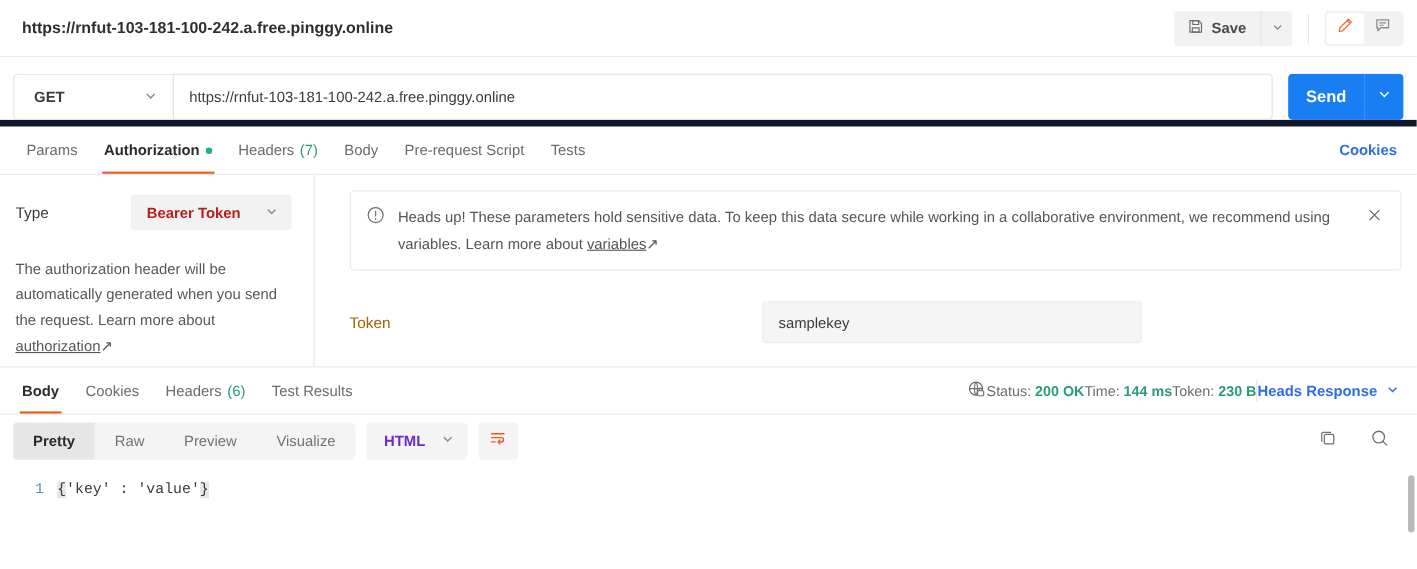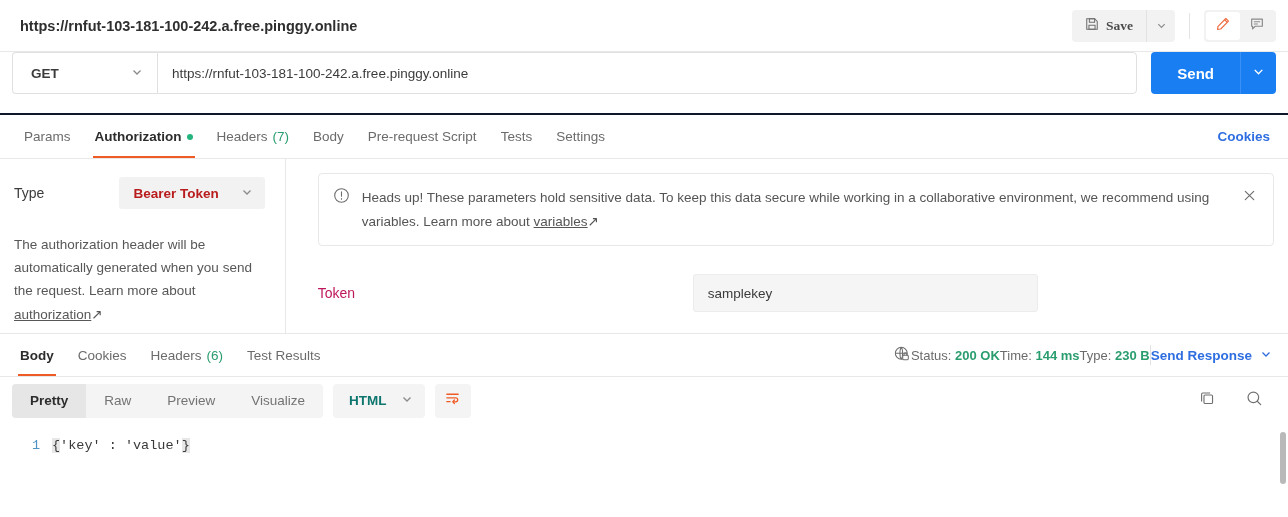--- a/index.html
+++ b/index.html
@@ -23,21 +23,20 @@
     font-size: 14.5px;
     font-weight: bold;
     color: #2f2f2f;
     flex: 1 1 auto;
     white-space: nowrap;
   }
   .save-group {
     display: flex; align-items: center;
     border-radius: 4px; overflow: hidden;
     margin-right: 14px;
-    font-family: Liberation Serif, serif;
   }
   .save-btn {
     display: flex; align-items: center; gap: 7px;
     background: #f2f2f2;
     height: 32px;
     padding: 0 13px;
     font-size: 13.5px;
     font-weight: bold;
     color: #4a4a4a;
     border-right: 1px solid #e2e2e2;
@@ -61,23 +60,23 @@
     display: flex; align-items: center; justify-content: center;
     border-radius: 3px;
     cursor: pointer;
   }
   .icon-btn.active { background: #ffffff; }
 
   
   .urlbar {
     height: 63px;
     display: flex;
-    align-items: flex-start;
+    align-items: flex-end;
     padding: 0 12px 0 12px;
-    border-bottom: 2px solid #0f172a;
+    border-bottom: 6px solid #0f172a;
     gap: 0;
   }
   .method-box {
     width: 145px; height: 42px;
     border: 1px solid #e0e0e0;
     border-right: none;
     border-radius: 4px 0 0 4px;
     display: flex; align-items: center; justify-content: space-between;
     padding: 0 14px 0 18px;
     font-size: 13.5px; font-weight: bold; color: #3b3b3b;
@@ -93,21 +92,21 @@
     font-size: 13.5px; color: #3b3b3b;
     background: #fff;
     cursor: text;
   }
   .send-group {
     display: flex; align-items: center; margin-left: 14px;
     border-radius: 4px; overflow: hidden;
   }
   .send-btn {
     background: #1a7ef3; color: #fff;
-    height: 42px; padding: 0 26px;
+    height: 42px; padding: 0 16px;
     display: flex; align-items: center;
     font-size: 15px; font-weight: bold;
     cursor: pointer;
   }
   .send-caret {
     background: #1a7ef3; color: #fff;
     height: 42px; width: 36px;
     display: flex; align-items: center; justify-content: center;
     border-left: 1px solid #3a90f5;
     cursor: pointer;
@@ -192,21 +191,21 @@
     flex: 1 1 auto;
     font-size: 13.5px; line-height: 1.75; color: #555;
   }
   .warn-text a { color: #555; text-decoration: underline; }
   .warn-close { cursor: pointer; padding: 2px 2px 0 6px; }
 
   .token-row {
     display: flex; align-items: center;
     margin-top: 28px;
   }
-  .token-label { font-size: 14px; color: #be185d; width: 375px; }
+  .token-label { font-size: 14px; color: #a16207; width: 375px; }
   .token-input {
     width: 345px; height: 38px;
     background: #f5f5f5;
     border: 1px solid #ececec;
     border-radius: 3px;
     display: flex; align-items: center;
     padding: 0 14px;
     font-size: 13.5px; color: #3b3b3b;
     cursor: text;
   }
@@ -253,21 +252,21 @@
     font-size: 13.5px; color: #737373;
     cursor: pointer;
   }
   .seg-item.active { background: #e6e6e6; color: #2c2c2c; font-weight: bold; }
   .fmt-select {
     background: #f4f4f4;
     border-radius: 4px;
     height: 34px;
     display: flex; align-items: center; gap: 14px;
     padding: 0 12px 0 16px;
-    font-size: 13.5px; font-weight: bold; color: #0f766e;
+    font-size: 13.5px; font-weight: bold; color: #6d28d9;
     cursor: pointer;
   }
   .wrap-btn {
     background: #f4f4f4;
     border-radius: 4px;
     width: 36px; height: 34px;
     display: flex; align-items: center; justify-content: center;
     cursor: pointer;
   }
   .body-icons {
@@ -386,23 +385,20 @@
     <span class="hdr-count">(7)</span>
   </div>
   <div class="tab">
     <span>Body</span>
   </div>
   <div class="tab">
     <span>Pre-request Script</span>
   </div>
   <div class="tab">
     <span>Tests</span>
-  </div>
-  <div class="tab">
-    <span>Settings</span>
   </div>
   <div class="cookies-link">Cookies</div>
 </div>
 
 <div class="authpanel">
 
   <div class="auth-left">
     <div class="type-row">
       <span class="type-label">Type</span>
       <div class="type-select">
@@ -474,26 +470,26 @@
     </span>
     <span>
       <span>Status:</span>
       <span class="stat-val">200 OK</span>
     </span>
     <span>
       <span>Time:</span>
       <span class="stat-val">144 ms</span>
     </span>
     <span>
-      <span>Type:</span>
+      <span>Token:</span>
       <span class="stat-val">230 B</span>
     </span>
     <span class="vline"></span>
     <span class="save-resp">
-      <span>Send Response</span>
+      <span>Heads Response</span>
       <span>
         <svg width="12" height="12" viewBox="0 0 12 12" fill="none" stroke="#2f6ee0" stroke-width="1.3">
           <path d="M2.5 4.5L6 8l3.5-3.5"></path>
         </svg>
       </span>
     </span>
   </div>
 </div>
 
 <div class="bodybar">

